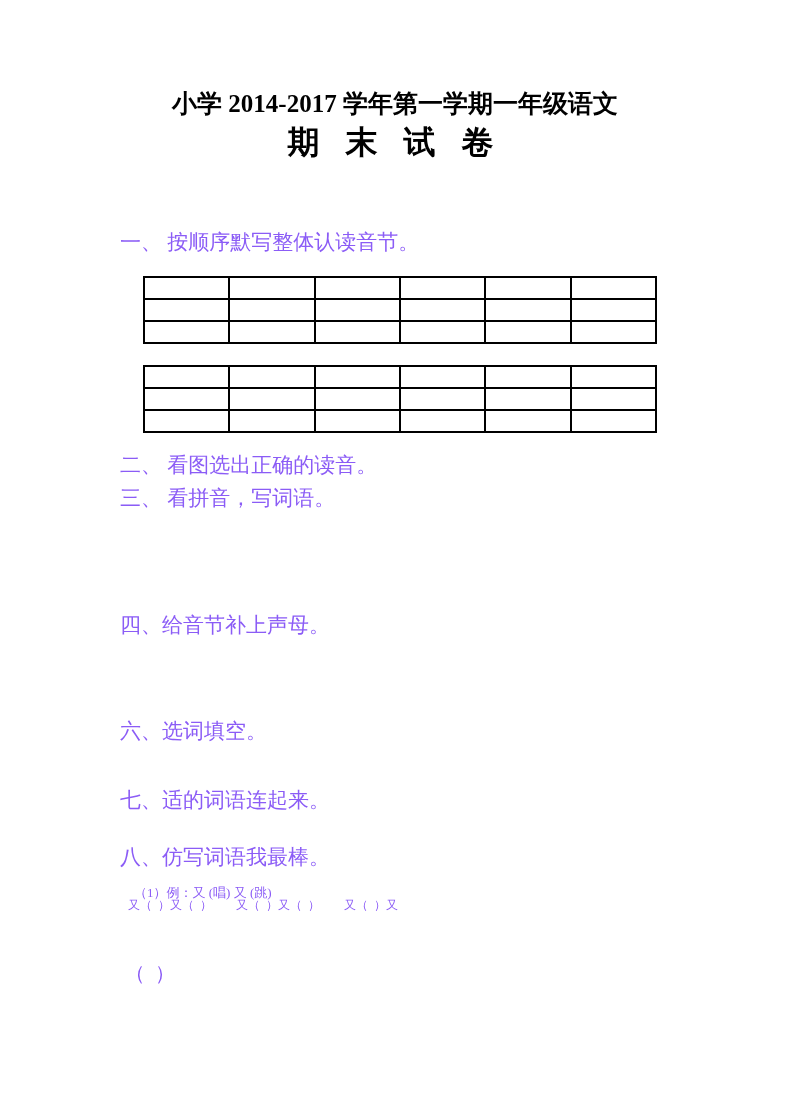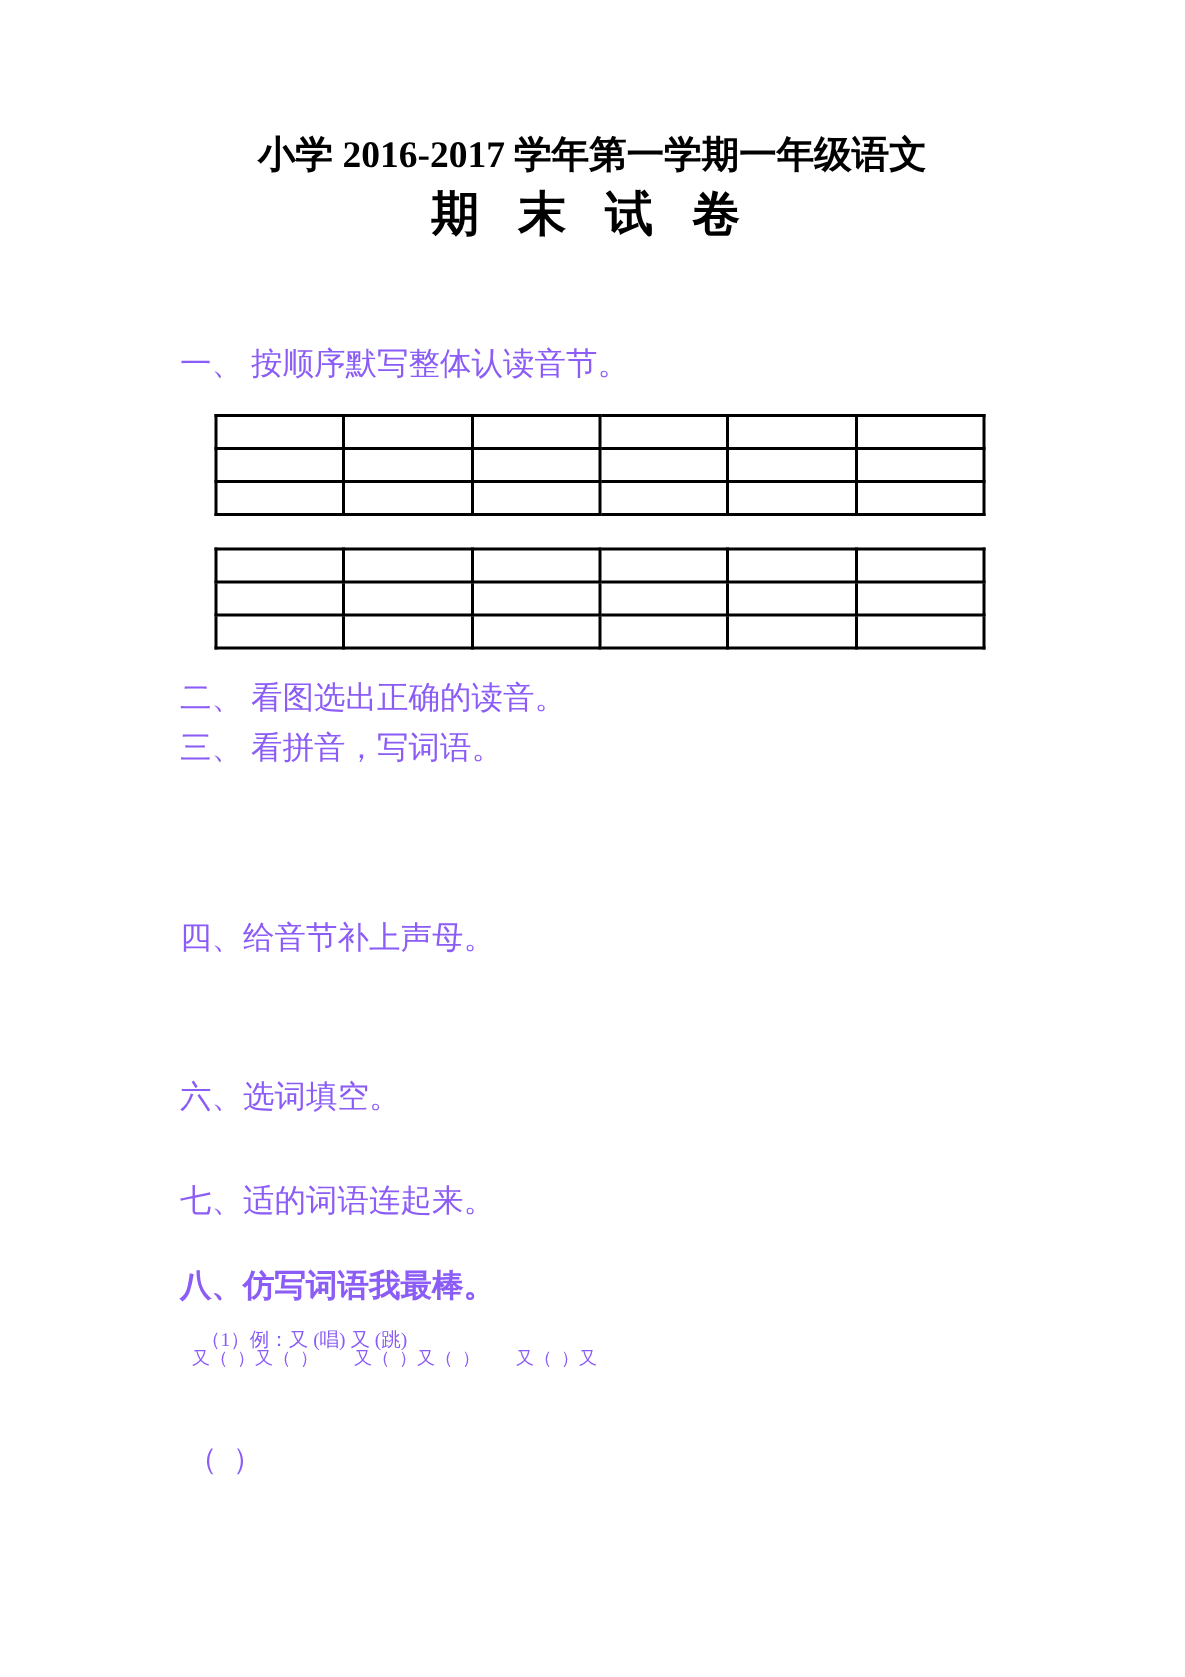--- a/index.html
+++ b/index.html
@@ -45,21 +45,21 @@
     white-space: pre;
     color: #8b5cf6;
   }
   .s1 { top: 230px; }
   .s2 { top: 453px; }
   .s3 { top: 486px; }
   .s4 { top: 613px; }
   .s5 { top: 653px; }
   .s6 { top: 719px; }
   .s7 { top: 788px; }
-  .s8 { top: 845px; font-weight: bold; }
+  .s8 { top: 845px; }
   .ex8-example { top: 880px; left: 134px; font-size: 13px; }
   .ex8-line1   { top: 893px; left: 128px; font-size: 12px; }
   .ex8-line2   { top: 961px; left: 125px; font-size: 20px; }
   table.answer-table {
     position: absolute;
     left: 143px;
     width: 514px;
     border-collapse: collapse;
     table-layout: fixed;
     border: 2px solid #000000;
@@ -71,21 +71,21 @@
     height: 20px;
     padding: 0;
     background: #ffffff;
   }
 </style>
 </head>
 <body>
 
 <div class="page">
 
-  <div class="doc-title line1">小学 2016-2017 学年第一学期一年级语文</div>
+  <div class="doc-title line1">小学 2014-2017 学年第一学期一年级语文</div>
 
   <div class="doc-title line2">期 末 试 卷</div>
 
   <div class="line s1">一、 按顺序默写整体认读音节。</div>
 
   <table class="answer-table t1">
       <tbody>
         <tr>
           <td></td>
           <td></td>

